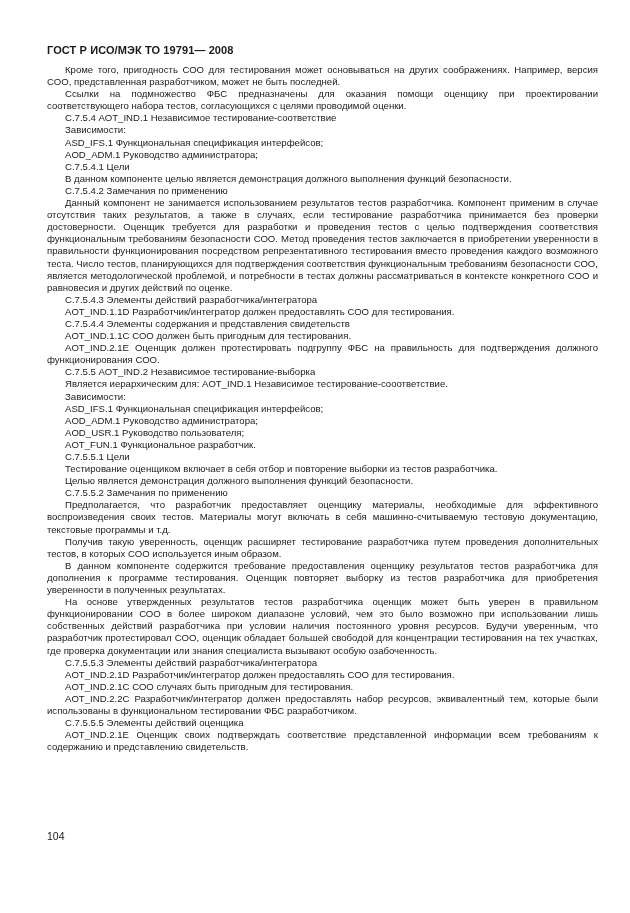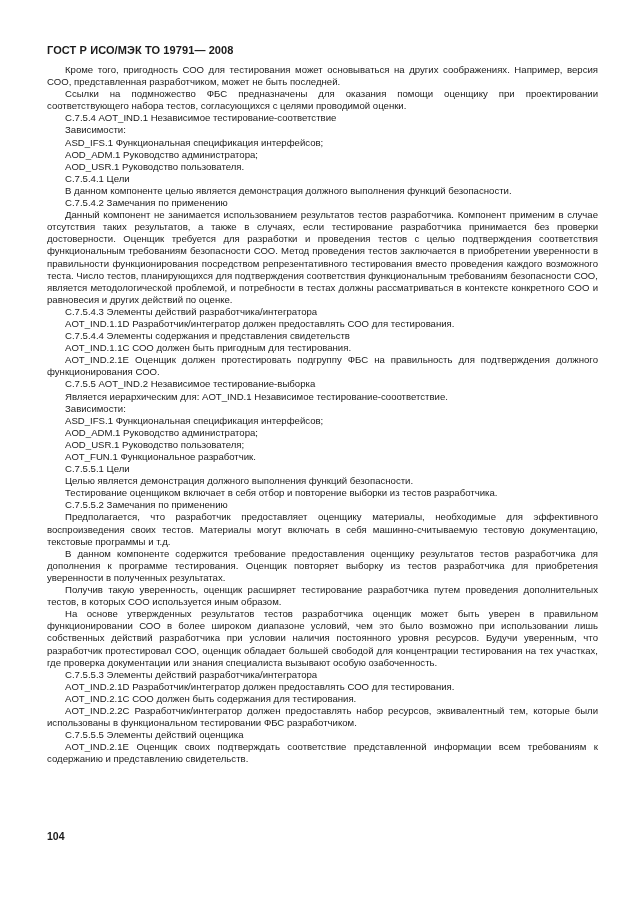--- a/index.html
+++ b/index.html
@@ -35,63 +35,61 @@
     text-indent: 18px;
     margin: 0;
   }
   .content p.heading {
     font-weight: normal;
   }
   .page-number {
     position: absolute;
     left: 47px; top: 830px;
     font-size: 10.5px;
-    font-weight: bold;
   }
 </style>
 </head>
 <body>
 
 <div class="page">
   <div class="doc-header">ГОСТ Р ИСО/МЭК ТО 19791— 2008</div>
 
   <div class="content" id="content">
       <p class="para">Кроме того, пригодность СОО для тестирования может основываться на других соображениях. Например, версия СОО, представленная разработчиком, может не быть последней.</p>
       <p class="para">Ссылки на подмножество ФБС предназначены для оказания помощи оценщику при проектировании соответствующего набора тестов, согласующихся с целями проводимой оценки.</p>
       <p class="para heading">С.7.5.4 АОТ_IND.1 Независимое тестирование-соответствие</p>
       <p class="para">Зависимости:</p>
       <p class="para">ASD_IFS.1 Функциональная спецификация интерфейсов;</p>
       <p class="para">AOD_ADM.1 Руководство администратора;</p>
-      <p class="para">AOD_USR.1 Руководство пользователя.</p>
       <p class="para">С.7.5.4.1 Цели</p>
       <p class="para">В данном компоненте целью является демонстрация должного выполнения функций безопасности.</p>
       <p class="para">С.7.5.4.2 Замечания по применению</p>
       <p class="para">Данный компонент не занимается использованием результатов тестов разработчика. Компонент применим в случае отсутствия таких результатов, а также в случаях, если тестирование разработчика принимается без проверки достоверности. Оценщик требуется для разработки и проведения тестов с целью подтверждения соответствия функциональным требованиям безопасности СОО. Метод проведения тестов заключается в приобретении уверенности в правильности функционирования посредством репрезентативного тестирования вместо проведения каждого возможного теста. Число тестов, планирующихся для подтверждения соответствия функциональным требованиям безопасности СОО, является методологической проблемой, и потребности в тестах должны рассматриваться в контексте конкретного СОО и равновесия и других действий по оценке.</p>
       <p class="para">С.7.5.4.3 Элементы действий разработчика/интегратора</p>
       <p class="para">AOT_IND.1.1D Разработчик/интегратор должен предоставлять СОО для тестирования.</p>
       <p class="para">С.7.5.4.4 Элементы содержания и представления свидетельств</p>
       <p class="para">AOT_IND.1.1C СОО должен быть пригодным для тестирования.</p>
       <p class="para">AOT_IND.2.1E Оценщик должен протестировать подгруппу  ФБС на правильность для подтверждения должного функционирования СОО.</p>
       <p class="para heading">С.7.5.5 АОТ_IND.2 Независимое тестирование-выборка</p>
       <p class="para">Является иерархическим для: AOT_IND.1 Независимое тестирование-сооответствие.</p>
       <p class="para">Зависимости:</p>
       <p class="para">ASD_IFS.1 Функциональная спецификация интерфейсов;</p>
       <p class="para">AOD_ADM.1 Руководство администратора;</p>
       <p class="para">AOD_USR.1 Руководство пользователя;</p>
       <p class="para">AOT_FUN.1 Функциональное  разработчик.</p>
       <p class="para">С.7.5.5.1 Цели</p>
+      <p class="para">Тестирование оценщиком включает в себя отбор и повторение выборки из тестов разработчика.</p>
       <p class="para">Целью является демонстрация должного выполнения функций безопасности.</p>
-      <p class="para">Тестирование оценщиком включает в себя отбор и повторение выборки из тестов разработчика.</p>
       <p class="para">С.7.5.5.2 Замечания по применению</p>
       <p class="para">Предполагается, что разработчик предоставляет оценщику материалы, необходимые для эффективного воспроизведения своих тестов. Материалы могут включать в себя машинно-считываемую тестовую документацию, текстовые программы и т.д.</p>
+      <p class="para">Получив такую уверенность, оценщик расширяет тестирование разработчика путем проведения дополнительных тестов, в которых СОО используется иным образом.</p>
       <p class="para">В данном компоненте содержится требование предоставления оценщику результатов тестов разработчика для дополнения к программе тестирования. Оценщик повторяет выборку из тестов разработчика для приобретения уверенности в полученных результатах.</p>
-      <p class="para">Получив такую уверенность, оценщик расширяет тестирование разработчика путем проведения дополнительных тестов, в которых СОО используется иным образом.</p>
       <p class="para">На основе утвержденных результатов тестов разработчика  оценщик  может  быть  уверен  в правильном функционировании СОО в более широком диапазоне условий, чем это было возможно при использовании лишь собственных действий разработчика при условии наличия постоянного уровня ресурсов. Будучи уверенным, что разработчик протестировал СОО, оценщик обладает большей свободой для концентрации тестирования на тех участках, где проверка документации или знания специалиста вызывают особую озабоченность.</p>
       <p class="para">С.7.5.5.3 Элементы действий разработчика/интегратора</p>
       <p class="para">AOT_IND.2.1D Разработчик/интегратор должен предоставлять СОО для тестирования.</p>
-      <p class="para">AOT_IND.2.1C СОО должен быть содержания для тестирования.</p>
+      <p class="para">AOT_IND.2.1C СОО случаях быть пригодным для тестирования.</p>
       <p class="para">AOT_IND.2.2C Разработчик/интегратор должен предоставлять набор ресурсов, эквивалентный тем, которые были использованы в функциональном тестировании ФБС разработчиком.</p>
       <p class="para">С.7.5.5.5 Элементы действий оценщика</p>
       <p class="para">AOT_IND.2.1E Оценщик своих подтверждать соответствие представленной информации всем требованиям к содержанию и представлению свидетельств.</p>
     </div>
 
   <div class="page-number">104</div>
 </div>
 
 </body></html>

